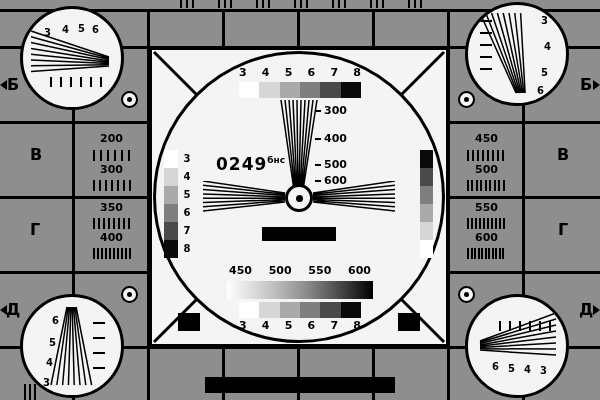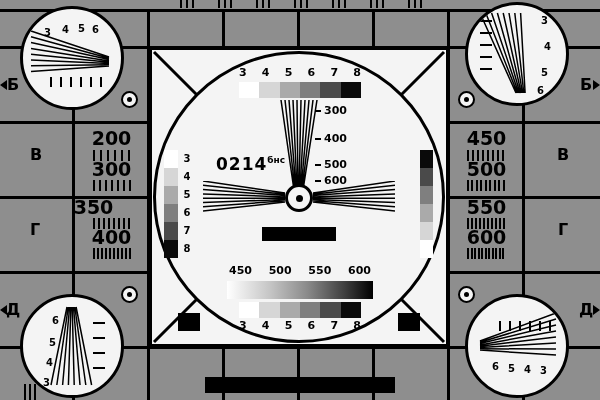--- a/index.html
+++ b/index.html
@@ -9,21 +9,21 @@
   .vline{position:absolute;top:10px;width:3px;height:390px;background:var(--line,#000);}
   .square{position:absolute;left:149px;top:47px;width:300px;height:300px;box-sizing:border-box;
           background:var(--panel,#f4f4f4);border:3px solid var(--line,#000);}
   .square svg{position:absolute;left:0;top:0;}
   .circle-main{position:absolute;left:153px;top:51px;width:292px;height:292px;box-sizing:border-box;
           border:3px solid var(--line,#000);border-radius:50%;background:var(--panel,#f4f4f4);}
   .corner{position:absolute;width:104px;height:104px;box-sizing:border-box;border:3px solid var(--line,#000);
           border-radius:50%;background:var(--panel,#f4f4f4);overflow:hidden;}
   .corner svg{position:absolute;left:0;top:0;}
   .cnum{position:absolute;font-size:10px;font-weight:bold;line-height:10px;}
-  .cellnum{position:absolute;width:75px;text-align:center;font-size:19px;font-weight:bold;line-height:13px;}
+  .cellnum{position:absolute;width:75px;text-align:center;font-size:11px;font-weight:bold;line-height:13px;}
   .burst{position:absolute;width:38px;height:11px;
          background:repeating-linear-gradient(90deg,var(--line,#000) 0 2px,transparent 2px var(--sp,5px));}
   .tickstrip{position:absolute;
          background:repeating-linear-gradient(90deg,var(--line,#000) 0 2px,transparent 2px var(--sp,6px));}
   .letter{position:absolute;font-size:16px;font-weight:bold;line-height:16px;}
   .arrow-l{position:absolute;width:0;height:0;border-top:5px solid transparent;border-bottom:5px solid transparent;
            border-right:7px solid var(--line,#000);}
   .arrow-r{position:absolute;width:0;height:0;border-top:5px solid transparent;border-bottom:5px solid transparent;
            border-left:7px solid var(--line,#000);}
   .scale-row{position:absolute;display:flex;justify-content:space-between;font-size:11px;font-weight:bold;line-height:11px;}
@@ -115,21 +115,21 @@
   <div class="fanlab" style="left:315px;top:159px">
     <span class="dash"></span>
     <span>500</span>
   </div>
   <div class="fanlab" style="left:315px;top:175px">
     <span class="dash"></span>
     <span>600</span>
   </div>
 
   <div class="code" style="left:216px;top:152px">
-    <span>0214</span><sup>бнс</sup>
+    <span>0249</span><sup>бнс</sup>
   </div>
 
   <div class="steps" style="left: 164px; top: 150px; width: 14px; height: 108px; display: flex; flex-direction: column;">
       <div style="flex: 1 1 0%; background: rgb(255, 255, 255);"></div>
       <div style="flex: 1 1 0%; background: rgb(214, 214, 214);"></div>
       <div style="flex: 1 1 0%; background: rgb(170, 170, 170);"></div>
       <div style="flex: 1 1 0%; background: rgb(127, 127, 127);"></div>
       <div style="flex: 1 1 0%; background: rgb(74, 74, 74);"></div>
       <div style="flex: 1 1 0%; background: rgb(10, 10, 10);"></div>
     </div>
@@ -258,21 +258,21 @@
   <div class="arrow-r" style="left:593px;top:80px"></div>
   <div class="letter" style="left:557px;top:147px">В</div>
   <div class="letter" style="left:558px;top:222px">Г</div>
   <div class="letter" style="left:579px;top:302px">Д</div>
   <div class="arrow-r" style="left:593px;top:305px"></div>
 
   <div class="cellnum" style="left:74px;top:132px">200</div>
   <div class="burst" style="left:93px;top:150px;--sp:7px"></div>
   <div class="cellnum" style="left:74px;top:163px">300</div>
   <div class="burst" style="left:93px;top:180px;--sp:6px"></div>
-  <div class="cellnum" style="left:56px;top:201px">350</div>
+  <div class="cellnum" style="left:74px;top:201px">350</div>
   <div class="burst" style="left:93px;top:218px;--sp:5px"></div>
   <div class="cellnum" style="left:74px;top:231px">400</div>
   <div class="burst" style="left:93px;top:248px;--sp:4px"></div>
 
   <div class="cellnum" style="left:449px;top:132px">450</div>
   <div class="burst" style="left:467px;top:150px;--sp:5px"></div>
   <div class="cellnum" style="left:449px;top:163px">500</div>
   <div class="burst" style="left:467px;top:180px;--sp:4.5px"></div>
   <div class="cellnum" style="left:449px;top:201px">550</div>
   <div class="burst" style="left:467px;top:218px;--sp:4px"></div>

